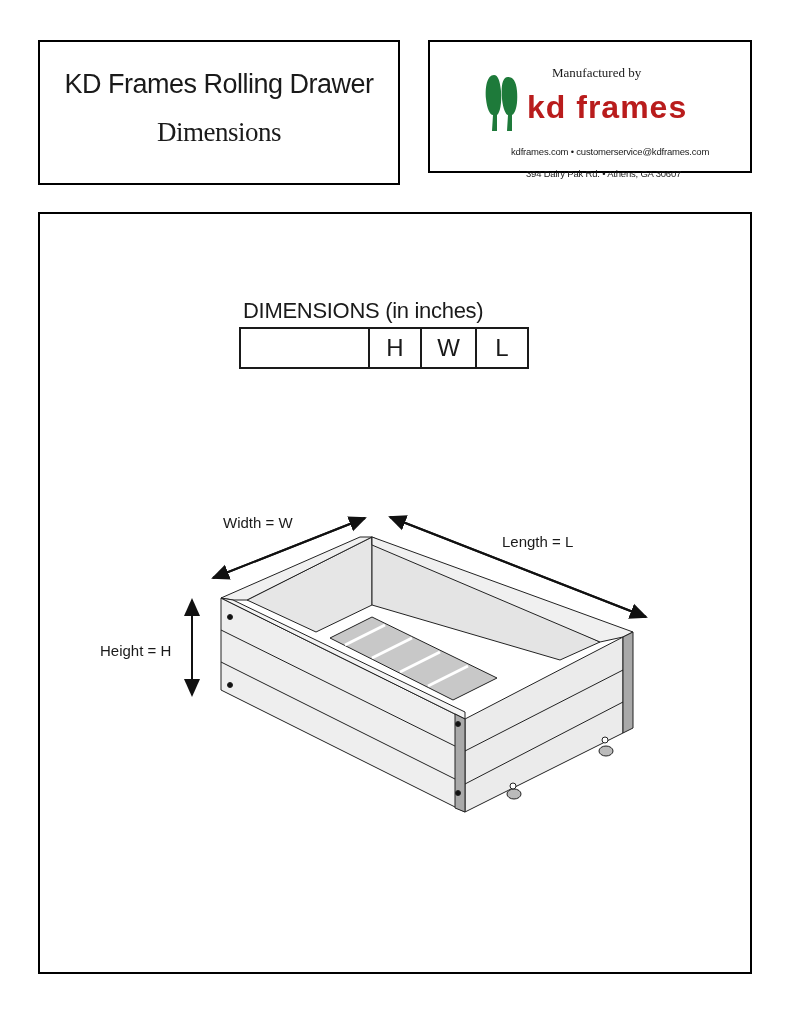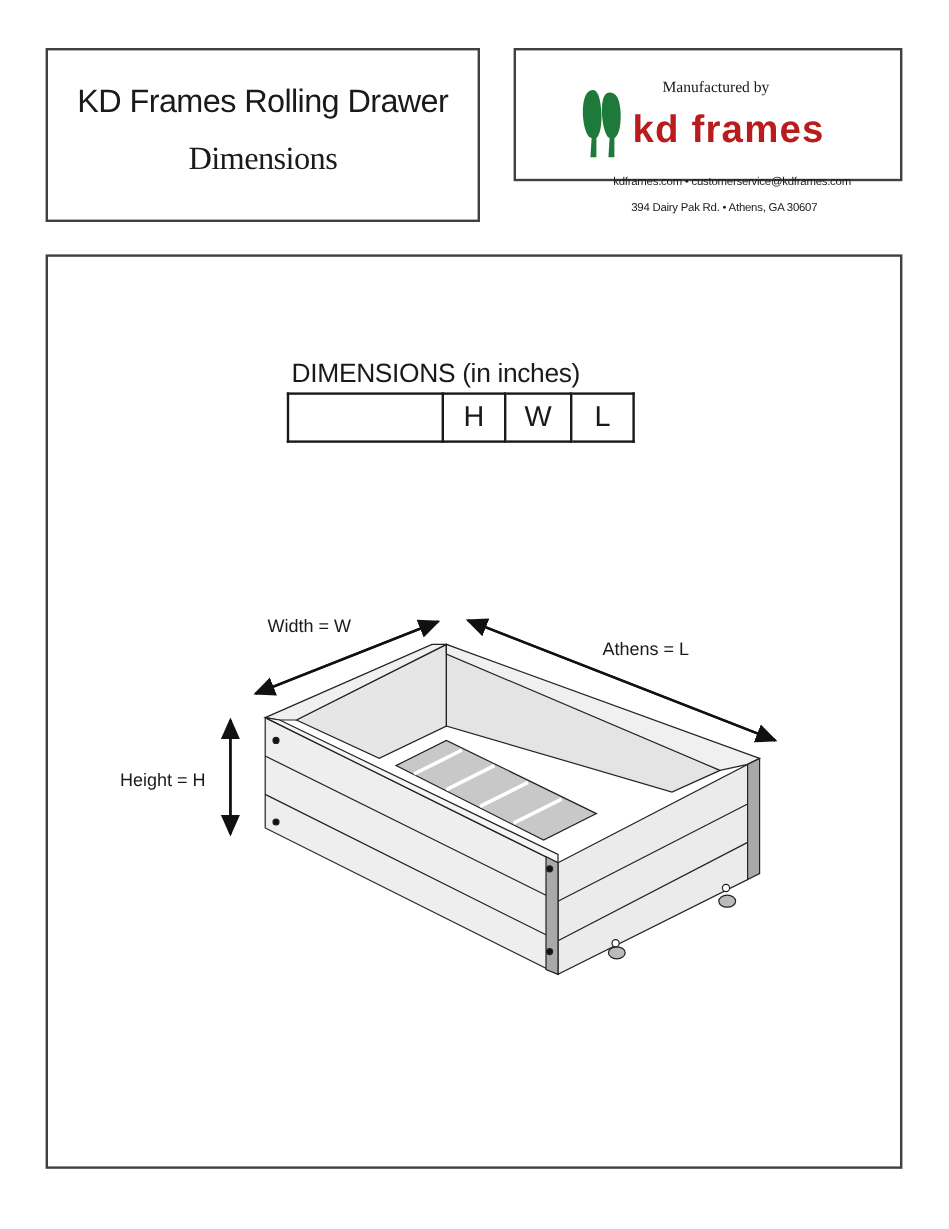--- a/index.html
+++ b/index.html
@@ -1,23 +1,23 @@
 <!DOCTYPE html>
 <html><head>
   <meta charset="utf-8">
   <style>
     html, body { margin: 0; padding: 0; background: #ffffff; }
     body { width: 791px; height: 1024px; position: relative; overflow: hidden;
            font-family: "Liberation Sans", sans-serif; color: #1a1a1a; }
-    .box { position: absolute; border: 2px solid #404040; box-sizing: border-box; background: #fff; }
+    .box { position: absolute; border: 2px solid #000000; box-sizing: border-box; background: #fff; }
     #title-box { left: 38px; top: 40px; width: 362px; height: 145px; }
     #title-box .t { position: absolute; left: 0; right: 0; text-align: center; font-size: 27px; letter-spacing: -0.5px; }
     #title-box .t1 { top: 27px; }
     #title-box .t2 { top: 75px; left: 0; font-family: Liberation Serif, serif; }
-    #logo-box { left: 428px; top: 40px; width: 324px; height: 111px; }
+    #logo-box { left: 428px; top: 40px; width: 324px; height: 133px; }
     .mfg { position: absolute; left: 122px; top: 23px; font-family: "Liberation Serif", serif; font-size: 13px; }
     .brand { position: absolute; left: 97px; top: 47px; font-size: 32px; font-weight: bold; color: #b91c1c; letter-spacing: 1px; }
     .tree { position: absolute; left: 55px; top: 31px; }
     .addr { position: absolute; left: 96px; top: 90px; font-size: 9.5px; letter-spacing: -0.2px; margin-top: 36px; }
     .web { position: absolute; left: 81px; top: 104px; font-size: 9.5px; letter-spacing: -0.2px; }
     #main-box { left: 38px; top: 212px; width: 714px; height: 762px; }
     .dim-heading { position: absolute; left: 243px; top: 298px; font-size: 22px; letter-spacing: -0.3px; }
     table.dims { position: absolute; left: 239px; top: 327px; border-collapse: collapse; }
     table.dims td { border: 2px solid #1a1a1a; height: 37px; text-align: center; font-size: 19px; padding: 0; }
     table.dims tr.hdr td { font-size: 24px; height: 38px; }
@@ -52,21 +52,21 @@
       <tr class="hdr">
     <td class="c0"></td>
     <td class="c1">H</td>
     <td class="c2">W</td>
     <td class="c3">L</td>
   </tr>
 </tbody>
   </table>
 
 <div class="lbl" style="left:223px;top:514px;">Width = W</div>
-<div class="lbl" style="left:502px;top:533px;">Athens = L</div>
+<div class="lbl" style="left:502px;top:533px;">Length = L</div>
 <div class="lbl" style="left:100px;top:642px;">Height = H</div>
 
 <svg class="drawing" width="791" height="1024">
   <defs>
     <marker id="ah" markerWidth="10" markerHeight="10" refX="8" refY="5" orient="auto">
       <path d="M0,1 L9,5 L0,9 Z" fill="#111"></path>
     </marker>
   </defs>
   <g stroke="#222" stroke-width="1" fill="#ececec">
 

